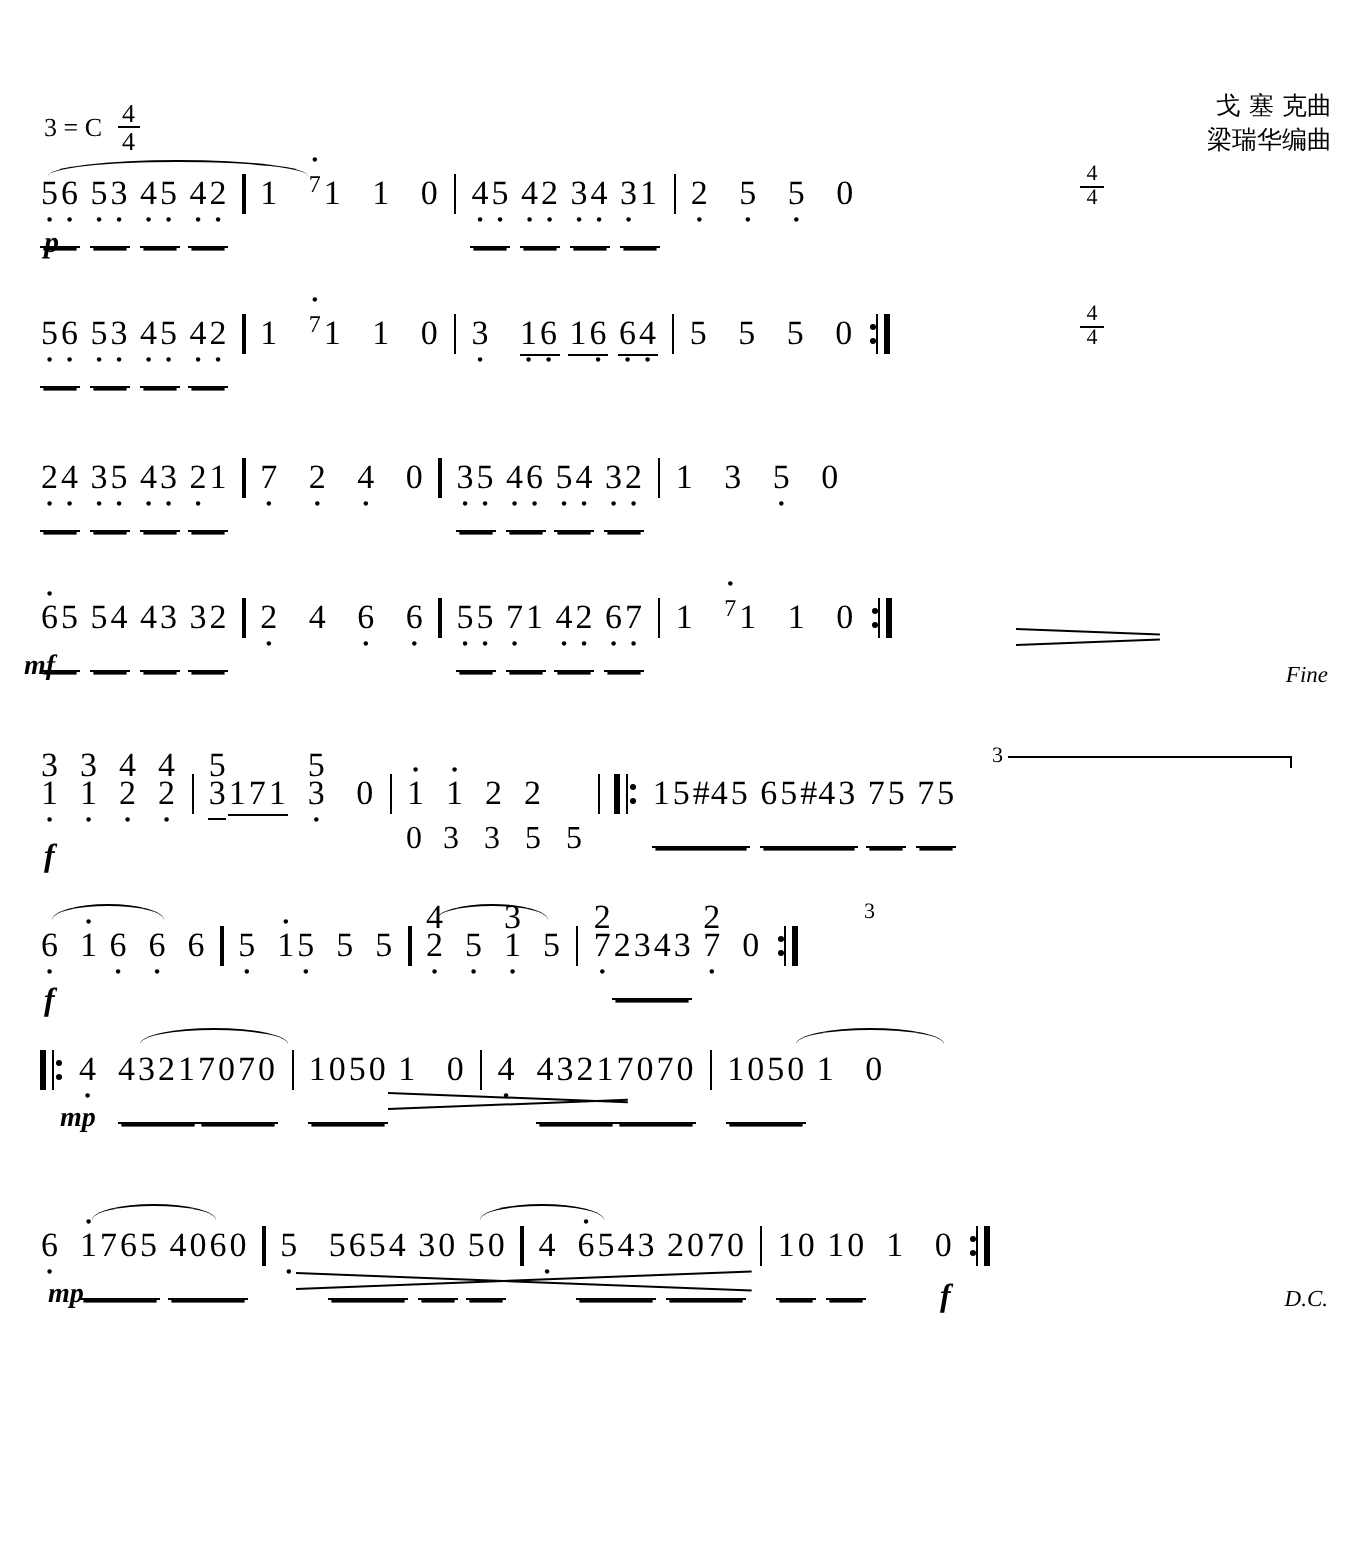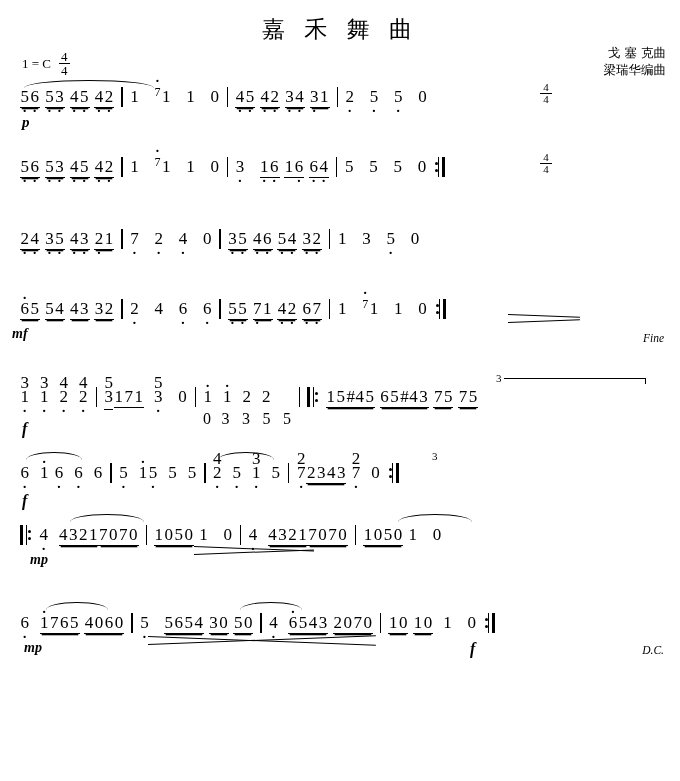--- a/index.html
+++ b/index.html
@@ -87,21 +87,21 @@
     white-space: pre;
     letter-spacing: 0.5px;
   }
   .note {
     position: relative;
     display: inline-block;
     padding: 0 0.5px;
   }
   
   .beam1 { border-bottom: 1.3px solid #000; padding-bottom: 1px; }
-  .beam2 { border-bottom: 1.3px solid #000; padding-bottom: 1px; box-shadow: 0 3px 0 -1.7px #000; }
+  .beam2 { border-bottom: 1.3px solid #000; padding-bottom: 17px; box-shadow: 0 3px 0 -1.7px #000; }
   
   .oct-up::before {
     content: "\00B7";
     position: absolute;
     top: -10px;
     left: 50%;
     transform: translateX(-50%);
     font-size: 19px;
     line-height: 1;
   }
@@ -229,29 +229,28 @@
     line-height: 1.0;
   }
   .ts-box .n { display: block; border-bottom: 1px solid #000; }
   .ts-box .d { display: block; }
 </style>
 </head>
 <body>
 
 <div class="sheet">
 
-  <div class="title">嘉 禾 舞 曲</div>
 
   <div class="credits">
     <div class="credit-line">戈 塞 克曲</div>
     <div class="credit-line">梁瑞华编曲</div>
   </div>
 
   <div class="keysig">
-    <span class="ks-text">1 = C</span>
+    <span class="ks-text">3 = C</span>
     <span class="frac">
       <span class="num">4</span>
       <span class="den">4</span>
     </span>
   </div>
 
   <div class="system" style="top:86px;">
     <div class="row">
       <span class="cell"><span class="beam2"><span class="note oct-dn">5</span><span class="note oct-dn">6</span></span> <span class="beam2"><span class="note oct-dn">5</span><span class="note oct-dn">3</span></span> <span class="beam2"><span class="note oct-dn">4</span><span class="note oct-dn">5</span></span> <span class="beam2"><span class="note oct-dn">4</span><span class="note oct-dn">2</span></span></span>
       <span class="bar"></span>

